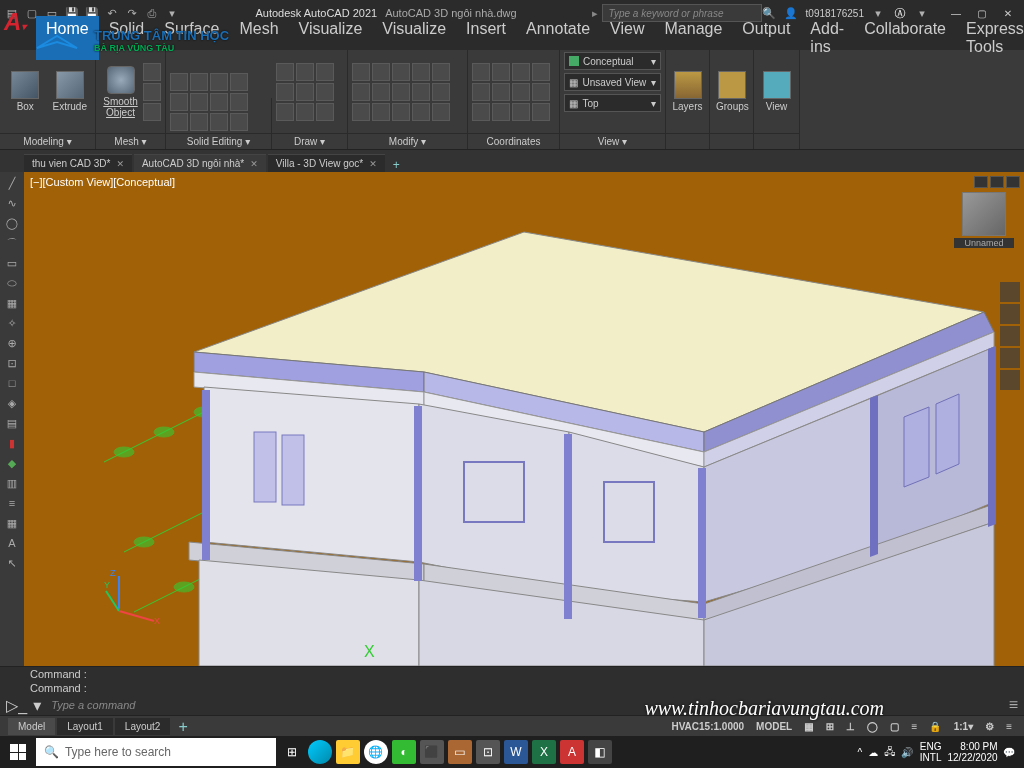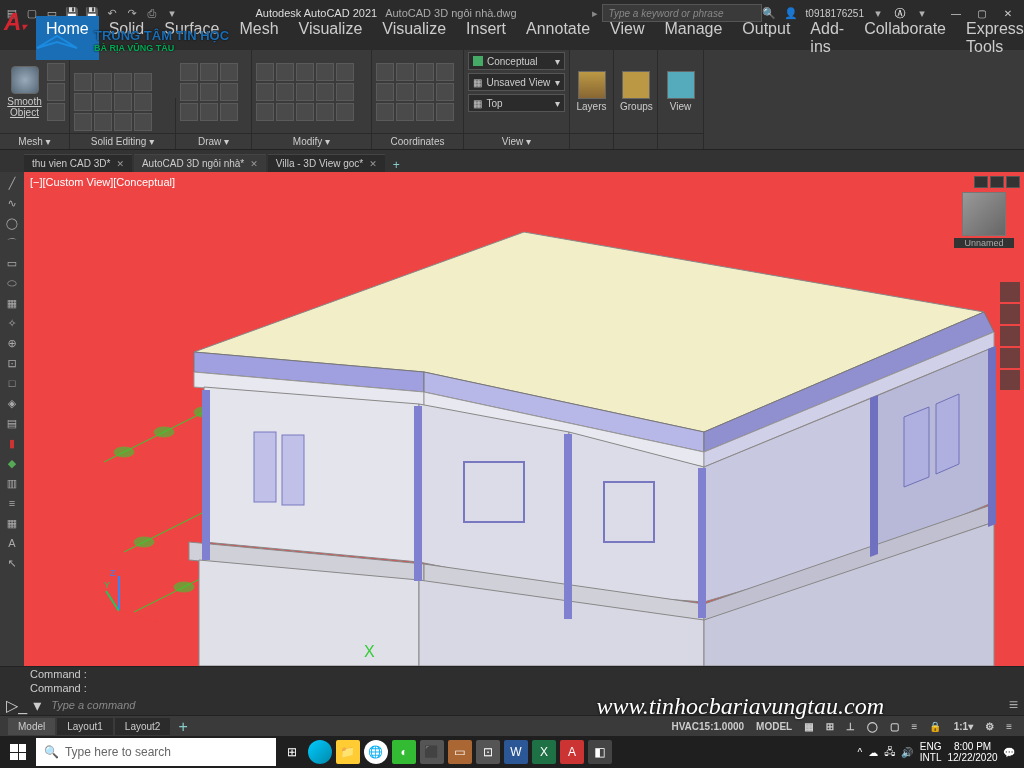--- a/index.html
+++ b/index.html
@@ -42,21 +42,21 @@
 .doc-tabs { height: 22px; background: #333; display: flex; align-items: flex-end; padding: 0 8px 0 24px; }
 .doc-tab { background: #2b2b2b; color: #ccc; font-size: 10px; padding: 3px 8px; margin-right: 2px; display: flex; gap: 6px; align-items: center; border-top: 1px solid #444; }
 .doc-tab.active { background: #3a3a3a; }
 .doc-tab .close { color: #999; font-size: 9px; }
 .doc-add { color: #8cc; font-size: 12px; padding: 0 6px; }
 
 
 .viewport-wrap { position: relative; height: 494px; display: flex; }
 .left-tools { width: 24px; background: #3a3a3a; display: flex; flex-direction: column; gap: 2px; padding: 2px; }
 .lt-icon { width: 20px; height: 18px; color: #aaa; font-size: 11px; display: flex; align-items: center; justify-content: center; }
-.viewport { flex: 1; background: #ef4444; position: relative; overflow: hidden; }
+.viewport { flex: 1; background: #a16207; position: relative; overflow: hidden; }
 .view-label { position: absolute; top: 4px; left: 6px; color: #fff; font-size: 11px; }
 .view-controls { position: absolute; top: 4px; right: 4px; display: flex; gap: 2px; }
 .vc { width: 14px; height: 12px; background: #333; border: 1px solid #555; }
 .viewcube-area { position: absolute; top: 20px; right: 10px; width: 60px; text-align: center; }
 .viewcube { width: 44px; height: 44px; background: linear-gradient(135deg, #999, #666); border: 1px solid #777; margin: 0 auto; }
 .vc-label { color: #aaa; font-size: 9px; margin-top: 2px; background: #333; }
 .right-bar { position: absolute; right: 2px; top: 110px; width: 22px; display: flex; flex-direction: column; gap: 2px; }
 .rb-icon { width: 20px; height: 20px; background: rgba(60,60,60,0.7); }
 .ucs-icon { position: absolute; left: 80px; bottom: 40px; width: 60px; height: 60px; }
 
@@ -78,26 +78,26 @@
 
 
 .taskbar { position: absolute; bottom: 0; left: 0; right: 0; height: 32px; background: #1f1f1f; display: flex; align-items: center; }
 .tb-start { width: 36px; height: 32px; display: flex; align-items: center; justify-content: center; }
 .win-flag { width: 16px; height: 16px; display: grid; grid-template-columns: 1fr 1fr; grid-template-rows: 1fr 1fr; gap: 1px; }
 .win-flag div { background: #fff; }
 .tb-search { width: 240px; height: 28px; background: #fff; display: flex; align-items: center; padding: 0 8px; gap: 6px; color: #666; font-size: 12px; }
 .tb-tray { display: flex; gap: 4px; align-items: center; padding: 0 4px; }
 .tb-icon { width: 24px; height: 24px; display: flex; align-items: center; justify-content: center; color: #fff; font-size: 12px; border-radius: 2px; }
 .tb-right { margin-left: auto; display: flex; align-items: center; gap: 6px; padding-right: 8px; color: #fff; font-size: 10px; }
-.tb-time { text-align: center; line-height: 1.1; }
+.tb-time { text-align: right; line-height: 1.1; }
 
 
 .watermark-logo { position: absolute; top: 28px; left: 34px; z-index: 50; color: #1a6eb5; font-weight: bold; font-size: 13px; text-shadow: 0 0 2px #000; }
 .watermark-logo .sub { color: #0a5; font-size: 9px; }
-.watermark-url { position: absolute; bottom: 48px; right: 140px; color: #fff; font-family: Georgia, serif; font-size: 24px; font-style: italic; text-shadow: 0 0 3px #000; z-index: 50; }
+.watermark-url { position: absolute; bottom: 48px; right: 140px; color: #fff; font-family: Georgia, serif; font-size: 20px; font-style: italic; text-shadow: 0 0 3px #000; z-index: 50; }
 </style>
 </head>
 <body>
 
 <div class="title-bar">
   <div class="qat">
     <span class="qat-icon">▤</span>
     <span class="qat-icon">▢</span>
     <span class="qat-icon">▭</span>
     <span class="qat-icon">💾</span>
@@ -146,20 +146,33 @@
       <div class="ribbon-tab">Output</div>
       <div class="ribbon-tab">Add-ins</div>
       <div class="ribbon-tab">Collaborate</div>
       <div class="ribbon-tab">Express Tools</div>
       <div class="ribbon-tab">Featured Apps</div>
       <div class="ribbon-tab">VALVE</div>
     </div>
 </div>
 
 <div class="ribbon">
+  <div class="panel" style="width:96px;">
+    <div class="panel-content">
+      <div class="big-btn">
+          <div class="icon" style="background:linear-gradient(135deg,#789,#456);"></div>
+          <span>Box</span>
+        </div>
+      <div class="big-btn">
+          <div class="icon" style="background:linear-gradient(135deg,#89a,#567);"></div>
+          <span>Extrude</span>
+        </div>
+    </div>
+    <div class="panel-label">Modeling ▾</div>
+  </div>
   <div class="panel" style="width:70px;">
     <div class="panel-content">
       <div class="big-btn" style="width:52px;">
           <div class="icon" style="background:radial-gradient(#9ab,#567);border-radius:4px;"></div>
           <span style="text-align:center;line-height:1.1;text-decoration:underline;">Smooth Object</span>
         </div>
       <div style="display:flex;flex-direction:column;gap:2px;">
           <div class="sm-icon"></div>
           <div class="sm-icon"></div>
           <div class="sm-icon"></div>

